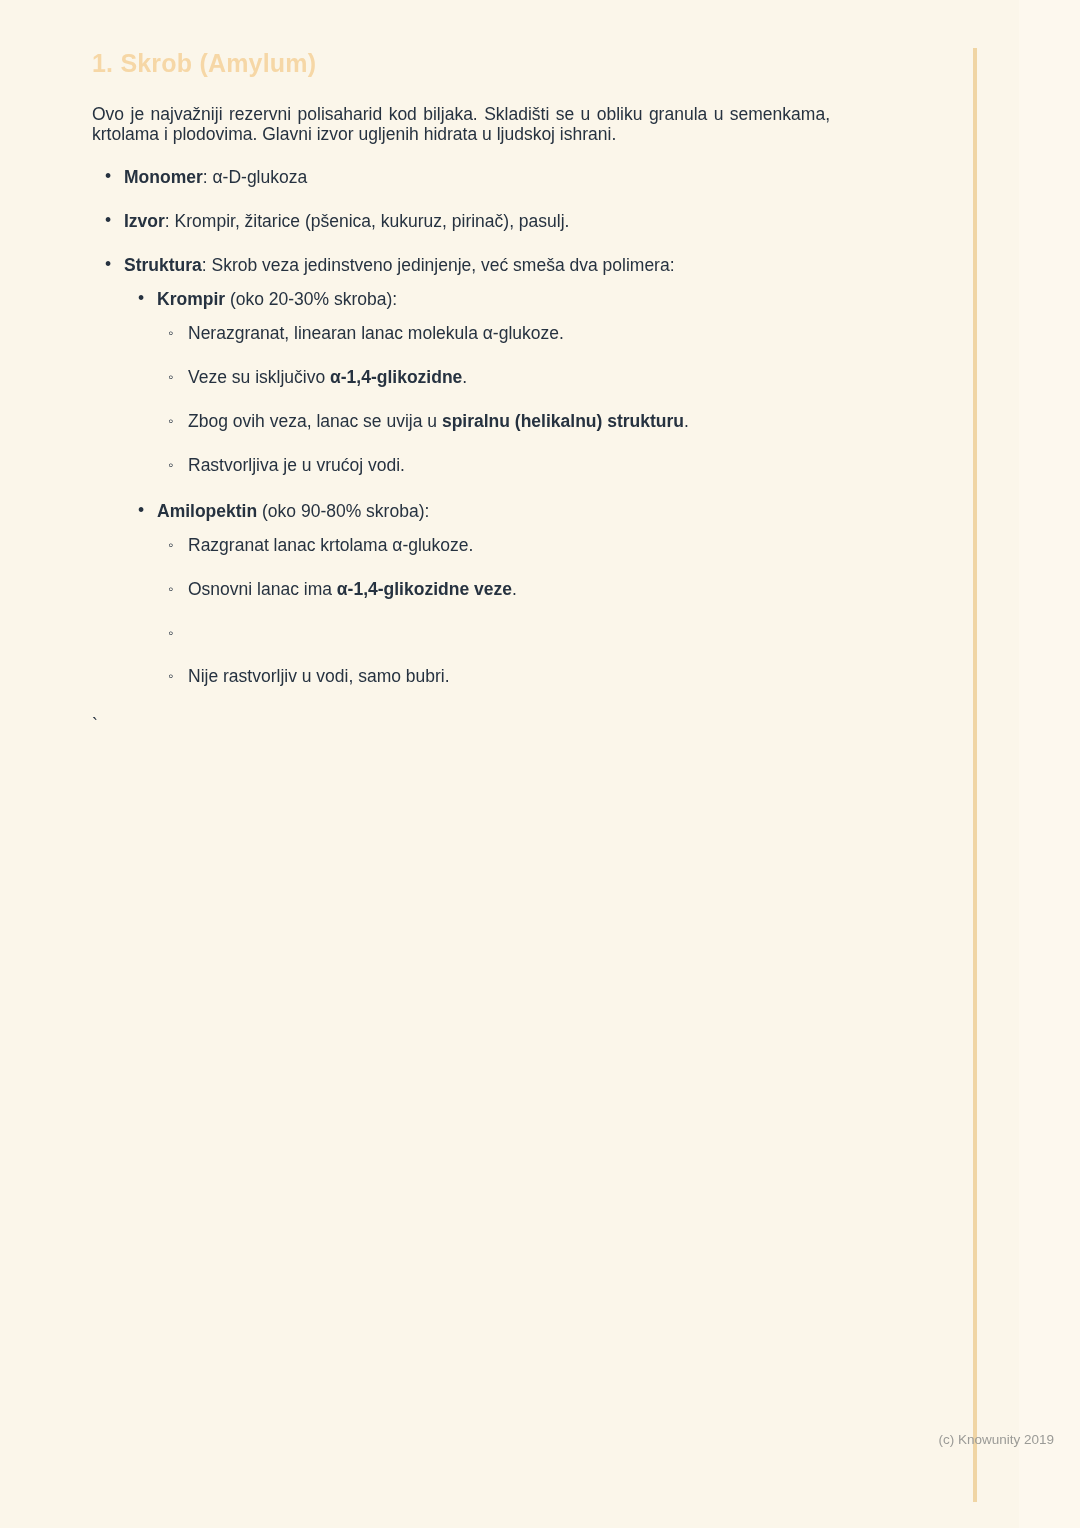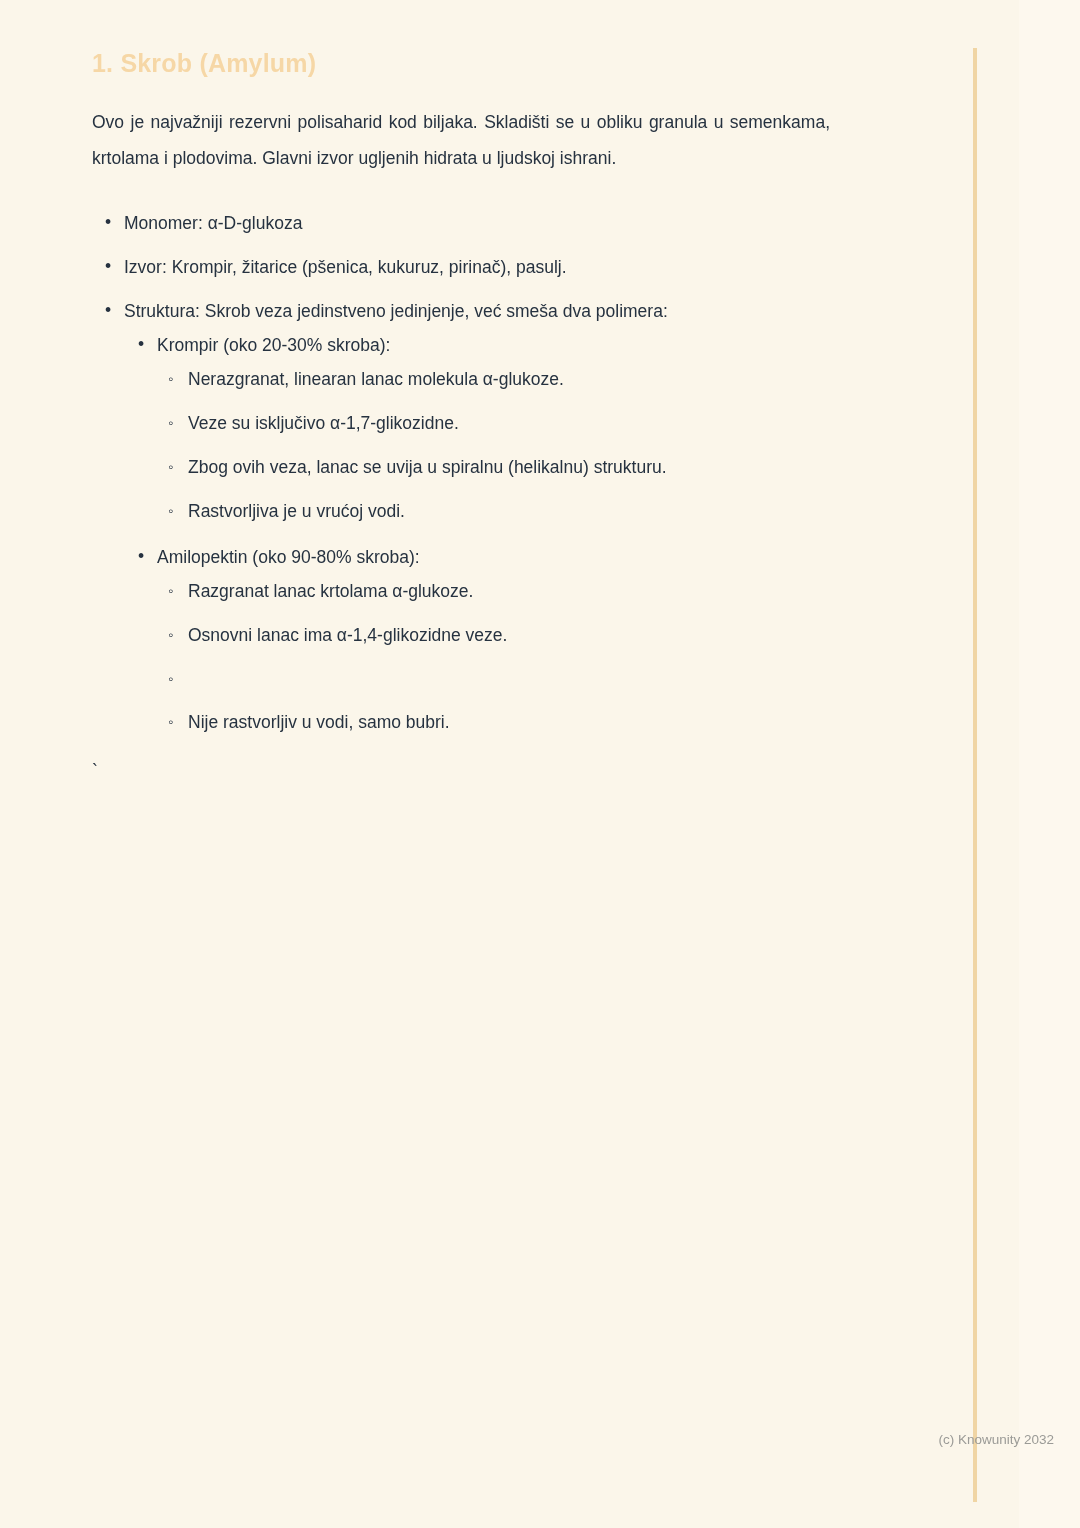--- a/index.html
+++ b/index.html
@@ -46,42 +46,42 @@
   }
   h1.title{
     margin:0 0 26px 0;
     font-size:25px;
     line-height:30px;
     font-weight:700;
     color:var(--title);
     letter-spacing:.2px;
   }
   p.intro{
-    margin:0 0 30px 0;
-    line-height:36px;
+    margin:0 0 16px 0;
+    line-height:20px;
     text-align:justify;
   }
   .list{line-height:33px;}
   .li{
     display:flex;
     align-items:flex-start;
     margin-bottom:10px;
   }
   .li .marker{
     flex:0 0 19px;
     width:19px;
   }
   .li .txt{flex:1 1 auto;line-height:34px;}
   .l1{padding-left:13px;}
   .l2{padding-left:46px;}
   .l3{padding-left:76px;}
   .l3 .marker{flex:0 0 20px;width:20px;font-size:15px;}
   .tight{margin-bottom:0;}
   .gap-top{margin-top:12px;}
-  .bold{font-weight:400;margin-top:16px;}
+  .bold{font-weight:700;margin-top:16px;}
   .stray{
     margin-top:16px;
     line-height:33px;
   }
   .footer{
     position:absolute;
     top:1432px;
     right:67px;
     font-size:13.5px;
     color:var(--footer);
@@ -123,21 +123,21 @@
         <div class="txt"><span class="bold">Krompir</span><span> (oko 20-30% skroba):</span></div>
       </div>
 
       <div class="li l3">
         <span class="marker">◦</span>
         <div class="txt"><span>Nerazgranat, linearan lanac molekula α-glukoze.</span></div>
       </div>
 
       <div class="li l3">
         <span class="marker">◦</span>
-        <div class="txt"><span>Veze su isključivo </span><span class="bold">α-1,7-glikozidne</span><span>.</span></div>
+        <div class="txt"><span>Veze su isključivo </span><span class="bold">α-1,4-glikozidne</span><span>.</span></div>
       </div>
 
       <div class="li l3">
         <span class="marker">◦</span>
         <div class="txt"><span>Zbog ovih veza, lanac se uvija u </span><span class="bold">spiralnu (helikalnu) strukturu</span><span>.</span></div>
       </div>
 
       <div class="li l3">
         <span class="marker">◦</span>
         <div class="txt"><span>Rastvorljiva je u vrućoj vodi.</span></div>
@@ -166,15 +166,15 @@
         <span class="marker">◦</span>
         <div class="txt"><span>Nije rastvorljiv u vodi, samo bubri.</span></div>
       </div>
 
     </div>
 
     <div class="stray">`</div>
 
   </div>
 
-  <div class="footer">(c) Knowunity 2032</div>
+  <div class="footer">(c) Knowunity 2019</div>
 
 </div>
 
 </body></html>

